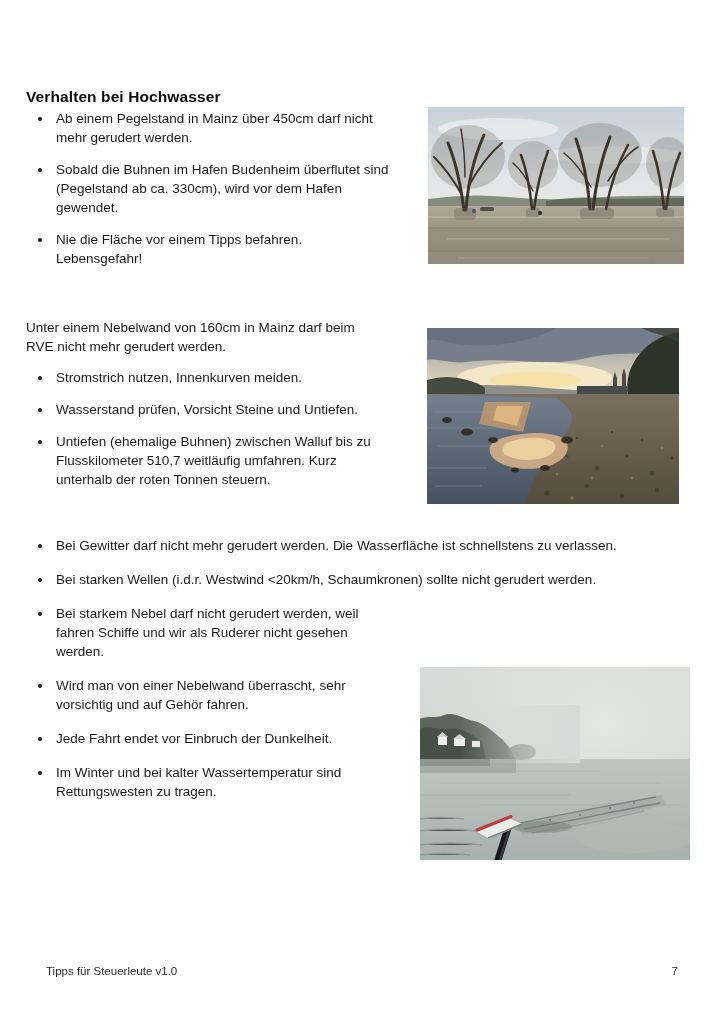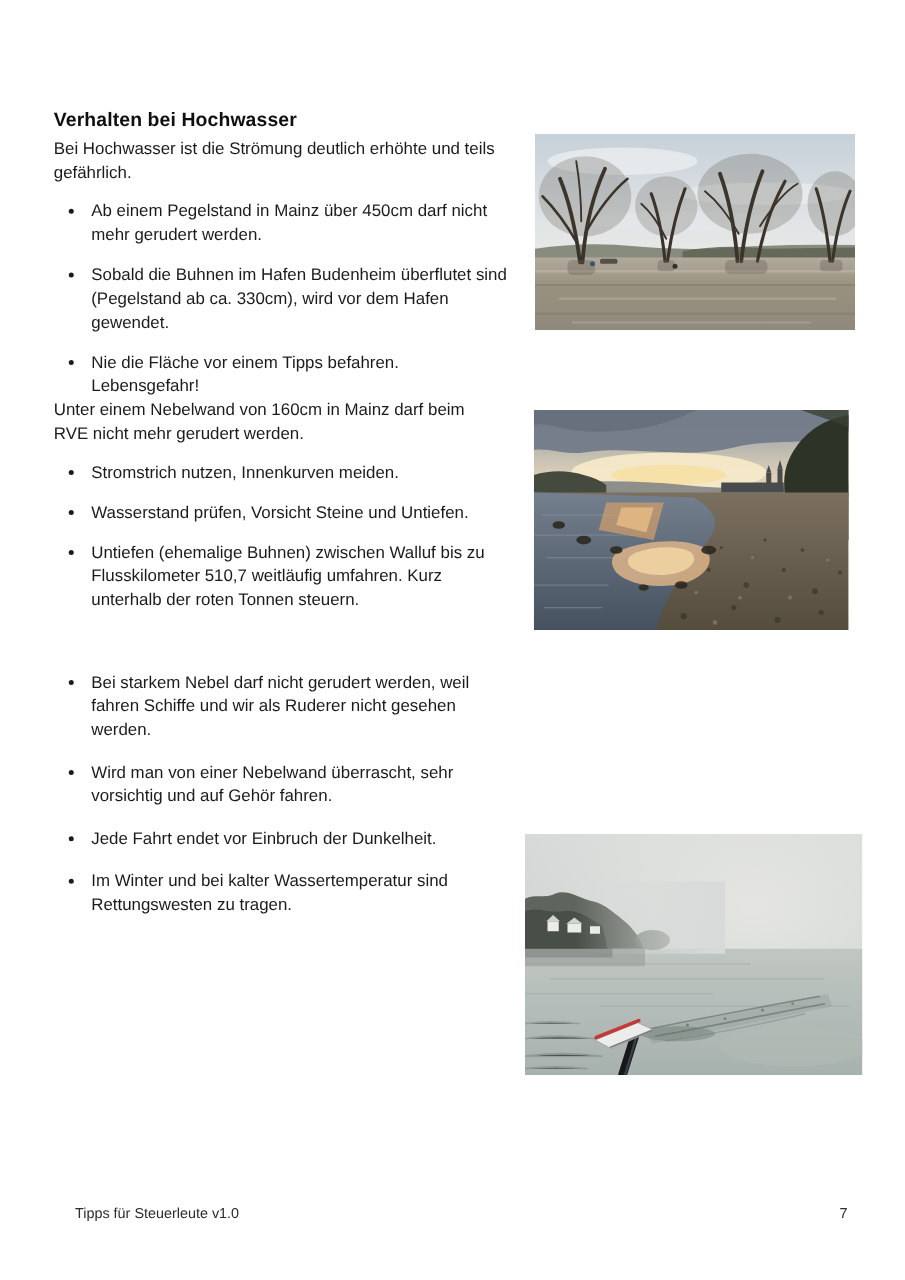--- a/index.html
+++ b/index.html
@@ -1,44 +1,43 @@
 <!DOCTYPE html>
 <html><head>
 <meta charset="utf-8">
 <style>
   html,body{margin:0;padding:0;}
   body{
     width:724px;height:1024px;background:#ffffff;position:relative;
     font-family:"Liberation Sans", sans-serif;color:#1b1b1b;overflow:hidden;
   }
-  .sec{position:absolute;left:43px;}
+  .sec{position:absolute;left:26px;}
   .sec h2{font-size:15.5px;font-weight:bold;margin:0 0 3px 0;color:#0f0f0f;letter-spacing:0.1px;}
   .sec p.intro{font-size:13.5px;line-height:19px;margin:0 0 12px 0;}
   .sec ul{margin:0;padding:0 0 0 27px;font-size:13.5px;line-height:19px;list-style:disc outside;}
   .sec li{margin:0 0 13px 0;padding-left:3px;}
   .sec1{top:88px;width:392px;}
   .sec2{top:318px;width:392px;}
   .sec1 ul,.sec2 ul{width:364px;box-sizing:border-box;}
   .sec2 p.intro{width:332px;}
   .sec3{top:536px;width:592px;}
   .sec3 li{margin-bottom:15px;}
   .sec3 ul.narrow{width:364px;box-sizing:border-box;}
   .photo{position:absolute;overflow:hidden;line-height:0;margin:0;padding:0;}
   .photo1{left:428px;top:107px;width:256px;height:157px;}
   .photo2{left:427px;top:328px;width:252px;height:176px;}
   .photo3{left:420px;top:667px;width:270px;height:193px;}
-  .footer{position:absolute;left:60px;right:46px;top:965px;display:flex;
+  .footer{position:absolute;left:46px;right:46px;top:965px;display:flex;
     justify-content:space-between;font-size:11.5px;color:#2b2b2b;}
 </style>
 </head>
 <body>
 
 <section class="sec sec1">
   <h2>Verhalten bei Hochwasser</h2>
-  <p class="intro">Bei Hochwasser ist die Strömung deutlich erhöhte und teils gefährlich.</p>
   <ul>
     <li>Ab einem Pegelstand in Mainz über 450cm darf nicht mehr gerudert werden.</li>
     <li>Sobald die Buhnen im Hafen Budenheim überflutet sind (Pegelstand ab ca. 330cm), wird vor dem Hafen gewendet.</li>
     <li>Nie die Fläche vor einem Tipps befahren. Lebensgefahr!</li>
   </ul>
 </section>
 
 <figure class="photo photo1">
   <svg width="256" height="157" viewBox="0 0 256 157" xmlns="http://www.w3.org/2000/svg">
     <defs>
@@ -213,20 +212,24 @@
         <ellipse cx="140" cy="112" rx="6" ry="3.5"></ellipse>
       <ellipse cx="118" cy="140" rx="5" ry="3"></ellipse>
         <ellipse cx="88" cy="142" rx="4" ry="2.5"></ellipse>
       <ellipse cx="40" cy="104" rx="6" ry="3.5"></ellipse>
         <ellipse cx="20" cy="92" rx="5" ry="3"></ellipse>
     </g>
   </svg>
 </figure>
 
 <section class="sec sec3">
+  <ul>
+    <li>Bei Gewitter darf nicht mehr gerudert werden. Die Wasserfläche ist schnellstens zu verlassen.</li>
+    <li>Bei starken Wellen (i.d.r. Westwind &lt;20km/h, Schaumkronen) sollte nicht gerudert werden.</li>
+  </ul>
   <ul class="narrow">
     <li>Bei starkem Nebel darf nicht gerudert werden, weil fahren Schiffe und wir als Ruderer nicht gesehen werden.</li>
     <li>Wird man von einer Nebelwand überrascht, sehr vorsichtig und auf Gehör fahren.</li>
     <li>Jede Fahrt endet vor Einbruch der Dunkelheit.</li>
     <li>Im Winter und bei kalter Wassertemperatur sind Rettungswesten zu tragen.</li>
   </ul>
 </section>
 
 <figure class="photo photo3">
   <svg width="270" height="193" viewBox="0 0 270 193" xmlns="http://www.w3.org/2000/svg">

